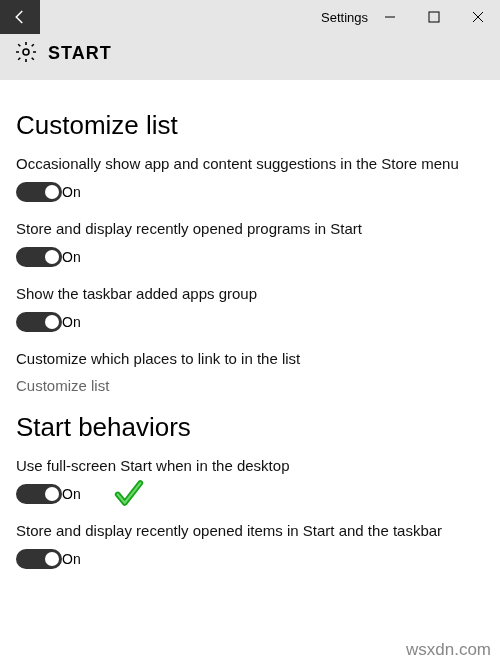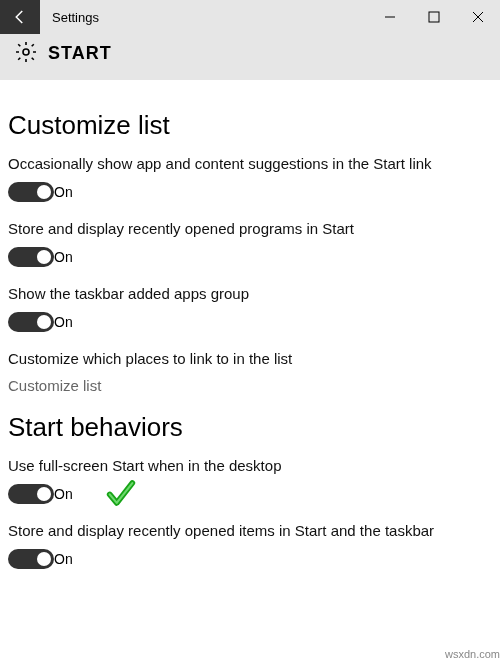--- a/index.html
+++ b/index.html
@@ -1,36 +1,36 @@
 <!DOCTYPE html>
 <html><head>
   <meta charset="utf-8">
   <style>
     * { margin:0; padding:0; box-sizing:border-box; font-family:"Segoe UI",Arial,sans-serif; }
     body { width:500px; height:664px; background:#fff; overflow:hidden; position:relative; }
     .titlebar { display:flex; align-items:center; height:34px; background:#e6e6e6; }
     .back-btn { width:40px; height:34px; background:#333; display:flex; align-items:center; justify-content:center; }
     .back-btn svg { stroke:#fff; }
-    .title { font-size:13px; margin-left:12px; color:#000; flex:1; }
+    .title { font-size:13px; margin-left:12px; color:#000; flex:1;text-align:right; }
     .winbtns { display:flex; height:34px; }
     .winbtn { width:44px; display:flex; align-items:center; justify-content:center; }
     .header { background:#e6e6e6; padding:6px 14px 16px 14px; display:flex; align-items:flex-end; }
     .gear svg { display:block; }
     .header-label { font-size:18px; font-weight:600; margin-left:10px; letter-spacing:1px; }
-    .content { padding:22px 16px 0 8px; }
+    .content { padding:22px 16px 0 16px; }
     .section-title { font-size:26px; font-weight:400; margin-bottom:14px; margin-top:8px; }
     .opt { margin-bottom:18px; }
     .opt-label { font-size:15px; margin-bottom:10px; color:#111; }
     .row { display:flex; align-items:center; position:relative; }
     .toggle { width:46px; height:20px; border-radius:11px; background:#333; position:relative; cursor:pointer; }
     .toggle::after { content:""; position:absolute; right:3px; top:3px; width:14px; height:14px; border-radius:50%; background:#fff; }
     .state { font-size:14px; }
     .link { font-size:15px; color:#666; margin-top:4px; cursor:pointer; }
     .check { position:absolute; left:96px; top:-8px; }
-    .watermark { position:absolute; right:0; bottom:4px; font-size:11px; color:#888; }
+    .watermark { position:absolute; right:9px; bottom:4px; font-size:17px; color:#888; }
   </style>
 </head>
 <body>
 
 <div class="titlebar">
   <div class="back-btn">
     <svg width="18" height="18" viewBox="0 0 24 24" fill="none" stroke-width="2">
         <path d="M15 4l-8 8 8 8"></path>
       </svg>
   </div>
@@ -63,21 +63,21 @@
       </svg>
   </span>
   <div class="header-label">START</div>
 </div>
 
 <div class="content">
 
   <div class="section-title">Customize list</div>
 
   <div class="opt">
-    <div class="opt-label">Occasionally show app and content suggestions in the Start link</div>
+    <div class="opt-label">Occasionally show app and content suggestions in the Store menu</div>
     <div class="row">
       <div class="toggle"></div>
       <span class="state">On</span>
     </div>
   </div>
 
   <div class="opt">
     <div class="opt-label">Store and display recently opened programs in Start</div>
     <div class="row">
       <div class="toggle"></div>

